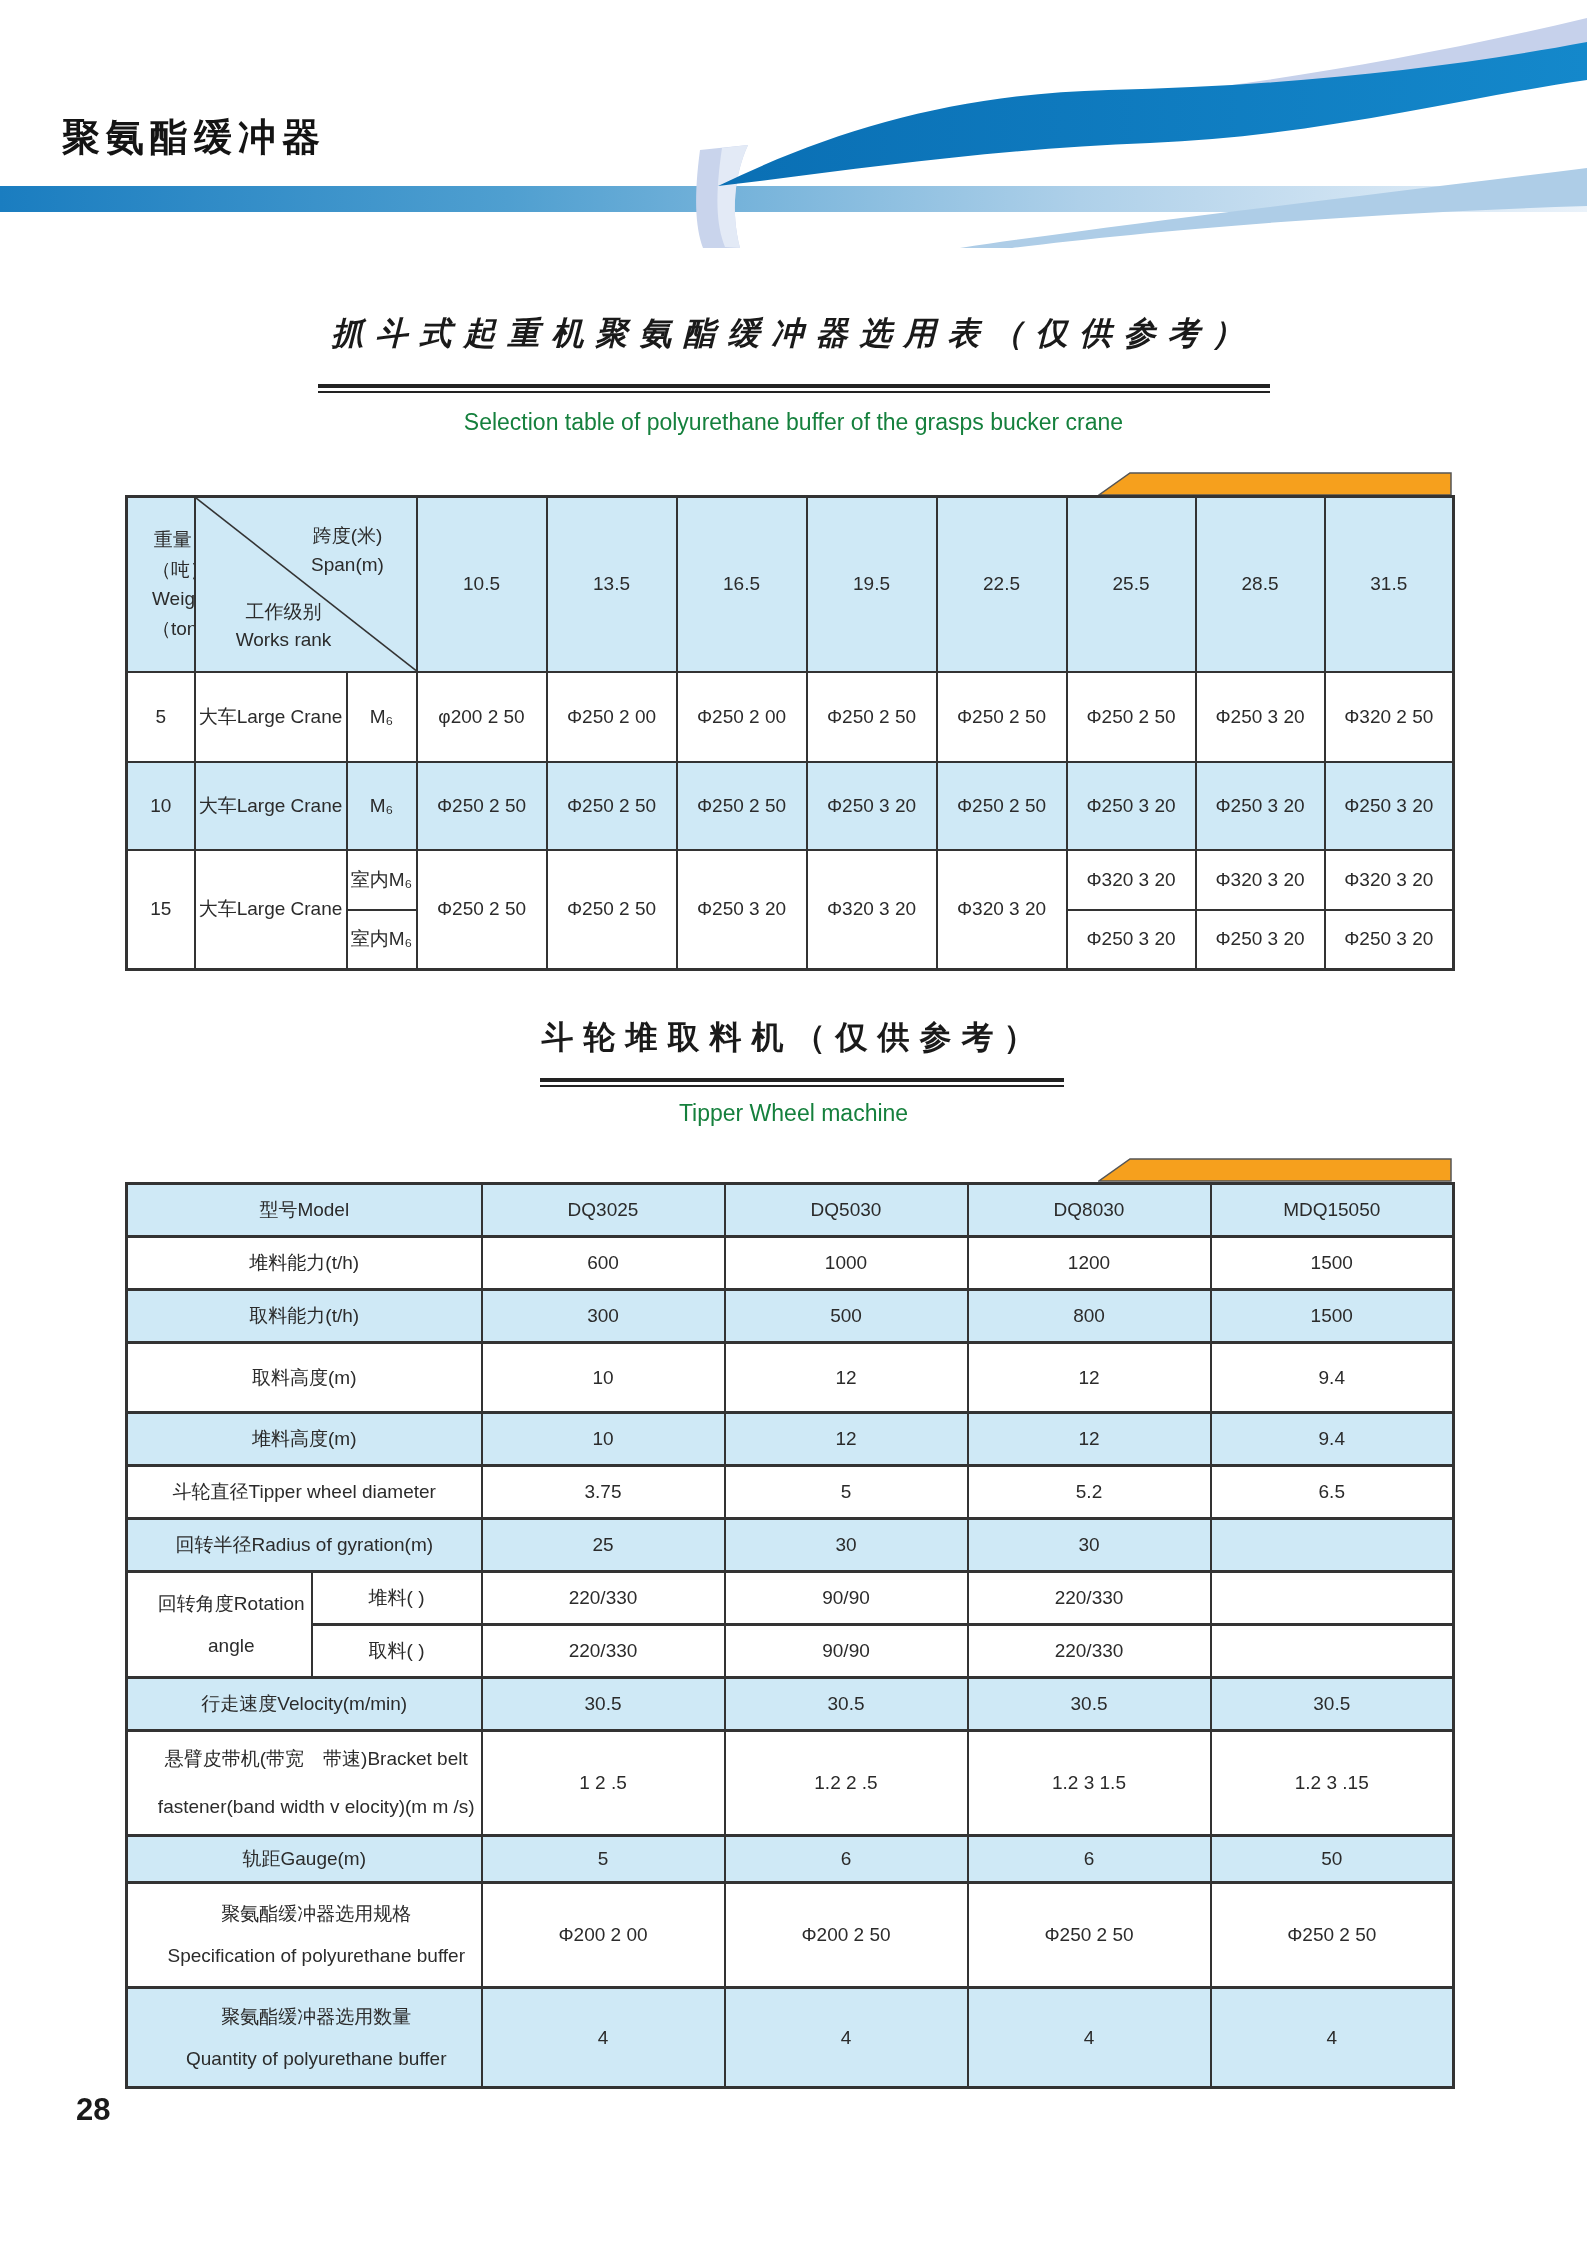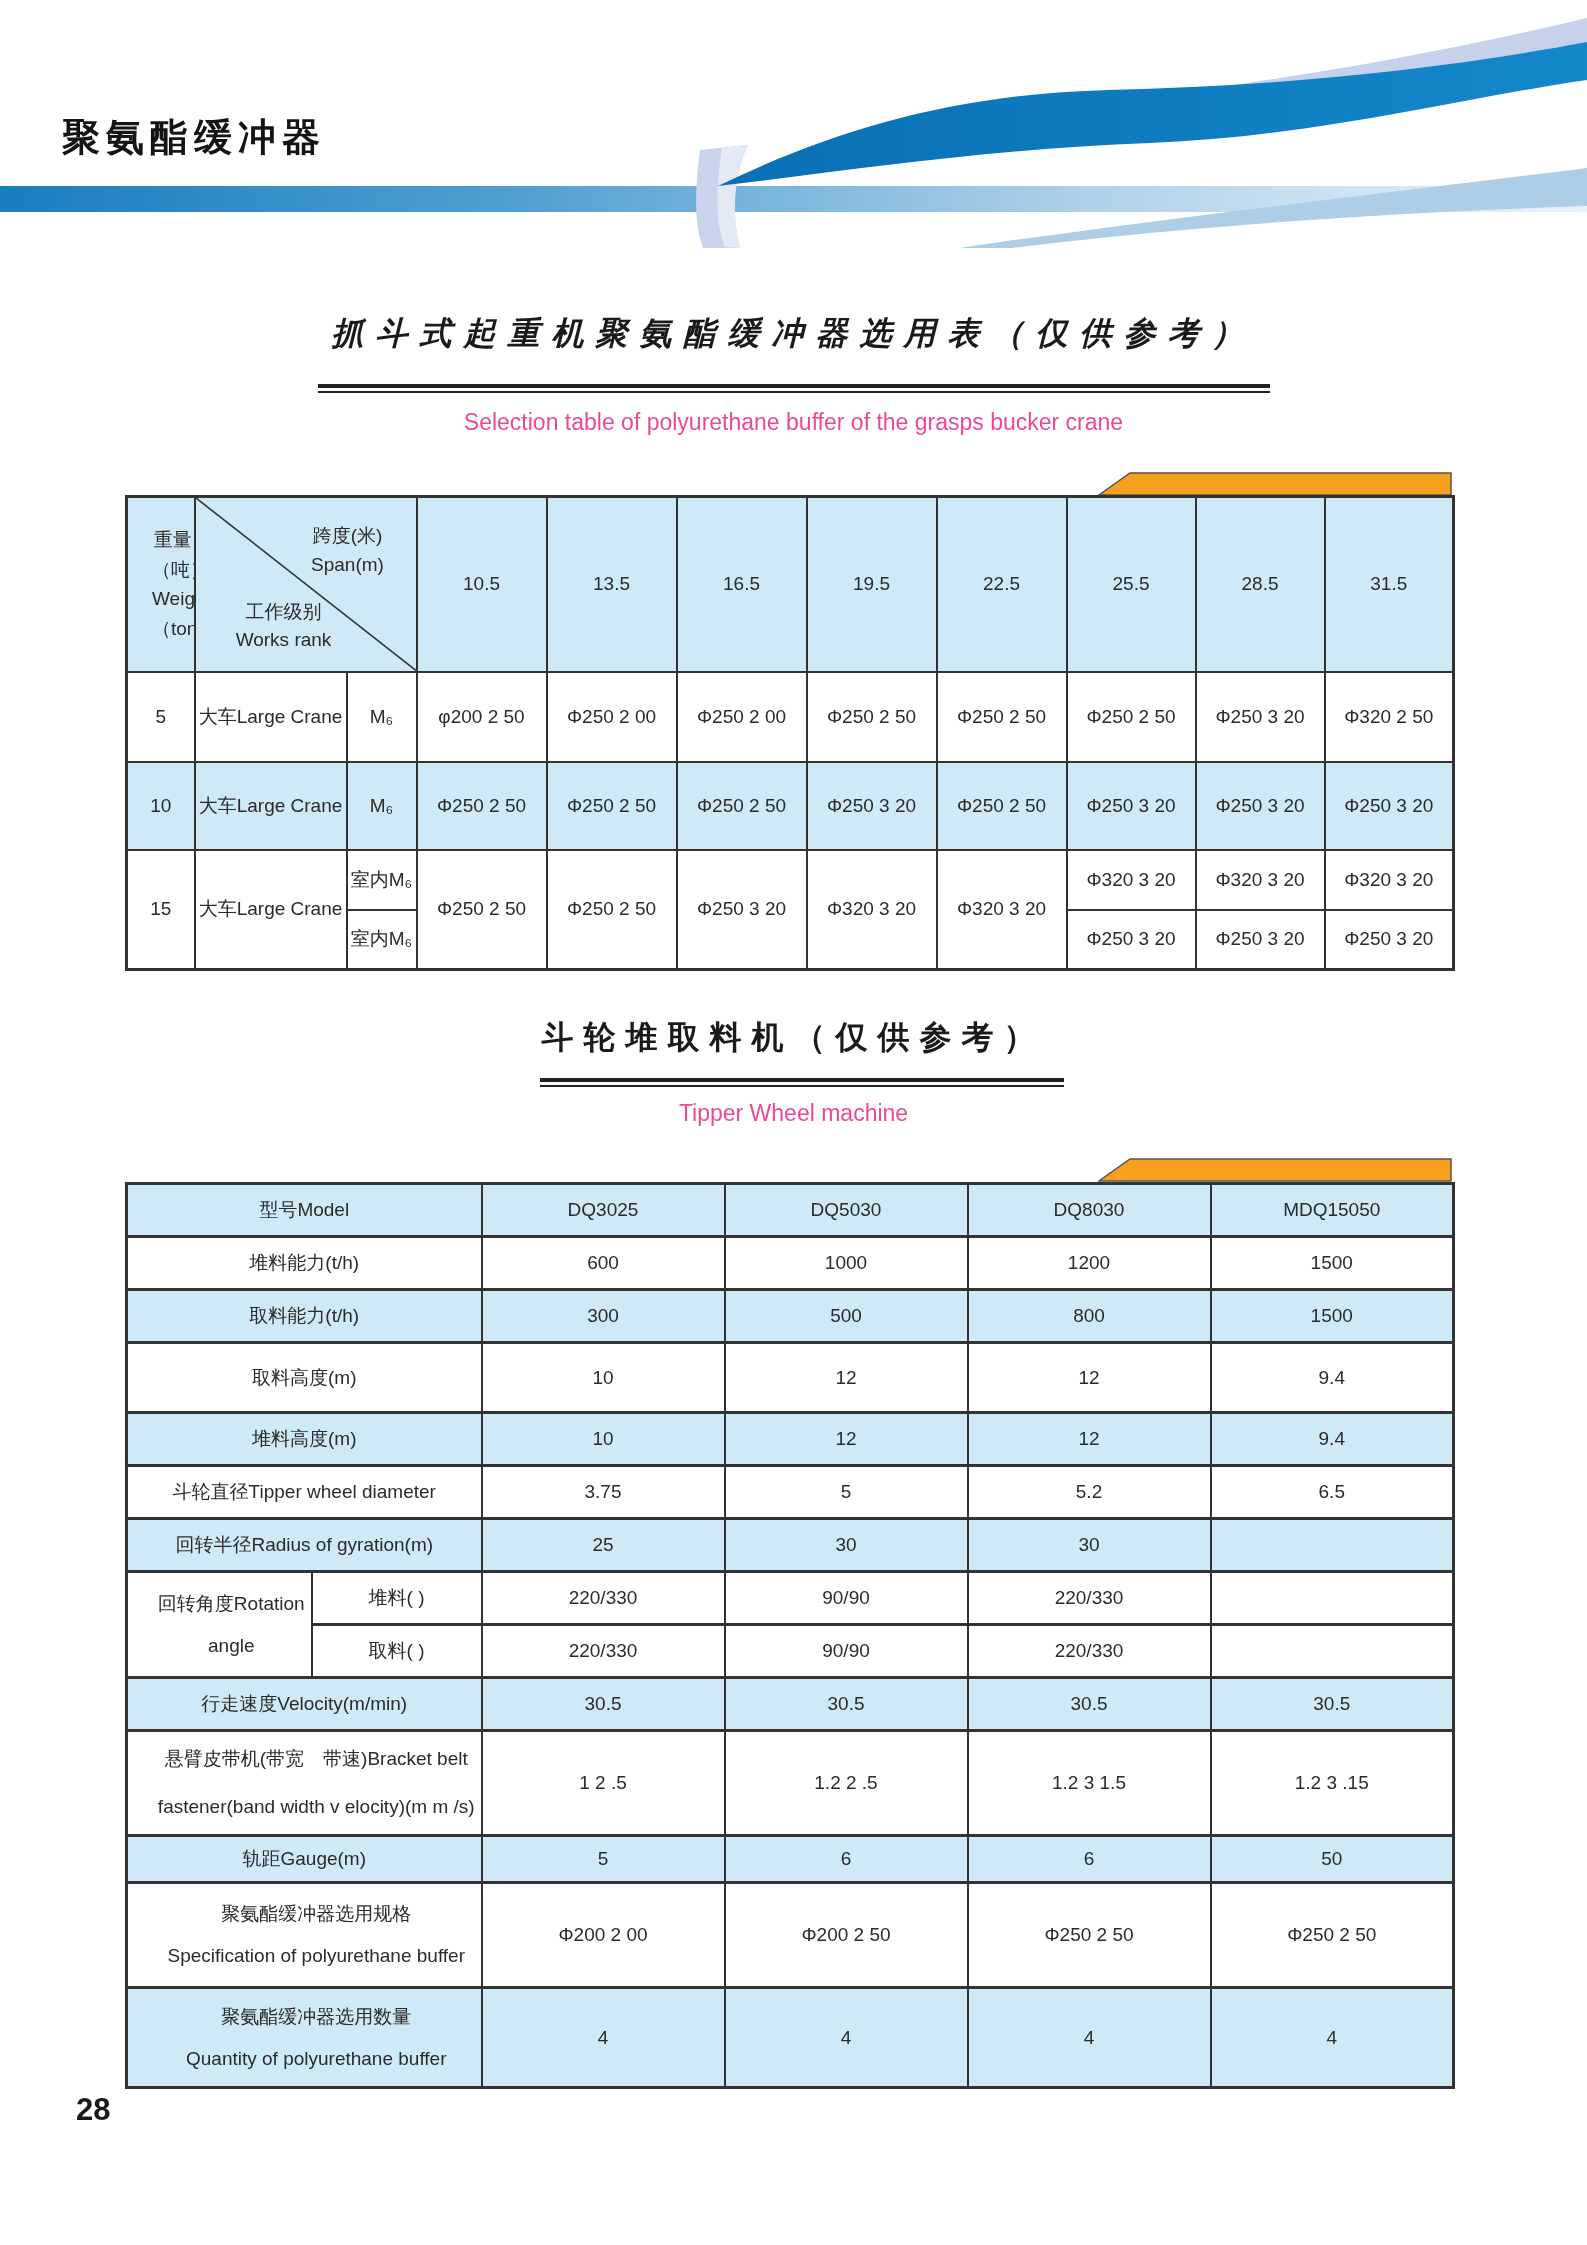--- a/index.html
+++ b/index.html
@@ -4,21 +4,21 @@
 <style>
   html,body{margin:0;padding:0;}
   body{width:1587px;height:2245px;position:relative;background:#ffffff;
        font-family:"Liberation Sans","DejaVu Sans",sans-serif;color:#2b2b2b;overflow:hidden;}
   
   .deco{position:absolute;left:0;top:0;width:1587px;height:260px;}
   .page-title{position:absolute;left:62px;top:112px;font-size:38px;font-weight:bold;
               letter-spacing:6px;color:#141414;}
   
   .sec-title{position:absolute;left:0;width:1587px;text-align:center;font-weight:bold;color:#1a1a1a;}
-  .sec-sub{position:absolute;left:0;width:1587px;text-align:center;font-size:23px;color:#ec4899;}
+  .sec-sub{position:absolute;left:0;width:1587px;text-align:center;font-size:23px;color:#15803d;}
   .rule{position:absolute;border-top:4px solid #222;}
   .rule:after{content:"";display:block;margin-top:3px;border-top:2px solid #222;}
   #s1-title{top:312px;font-size:32px;letter-spacing:12px;font-style:italic;}
   #s1-rule{left:318px;top:384px;width:952px;}
   #s1-sub{top:409px;}
   #s2-title{top:1016px;font-size:32px;letter-spacing:10px;}
   #s2-rule{left:540px;top:1078px;width:524px;}
   #s2-sub{top:1100px;}
   
   .tab{position:absolute;width:354px;height:24px;}

